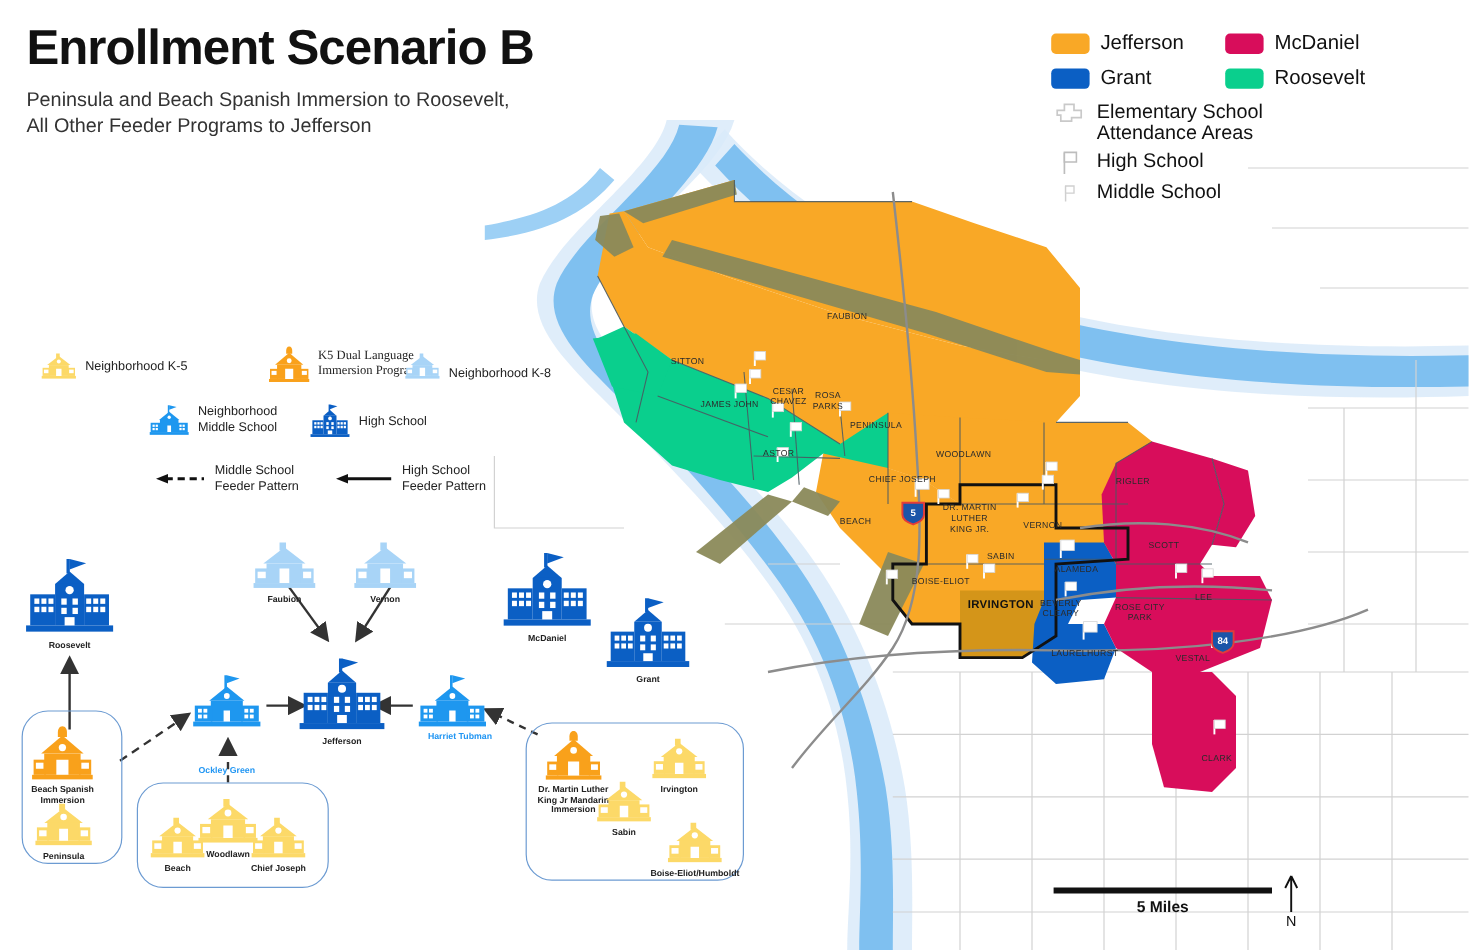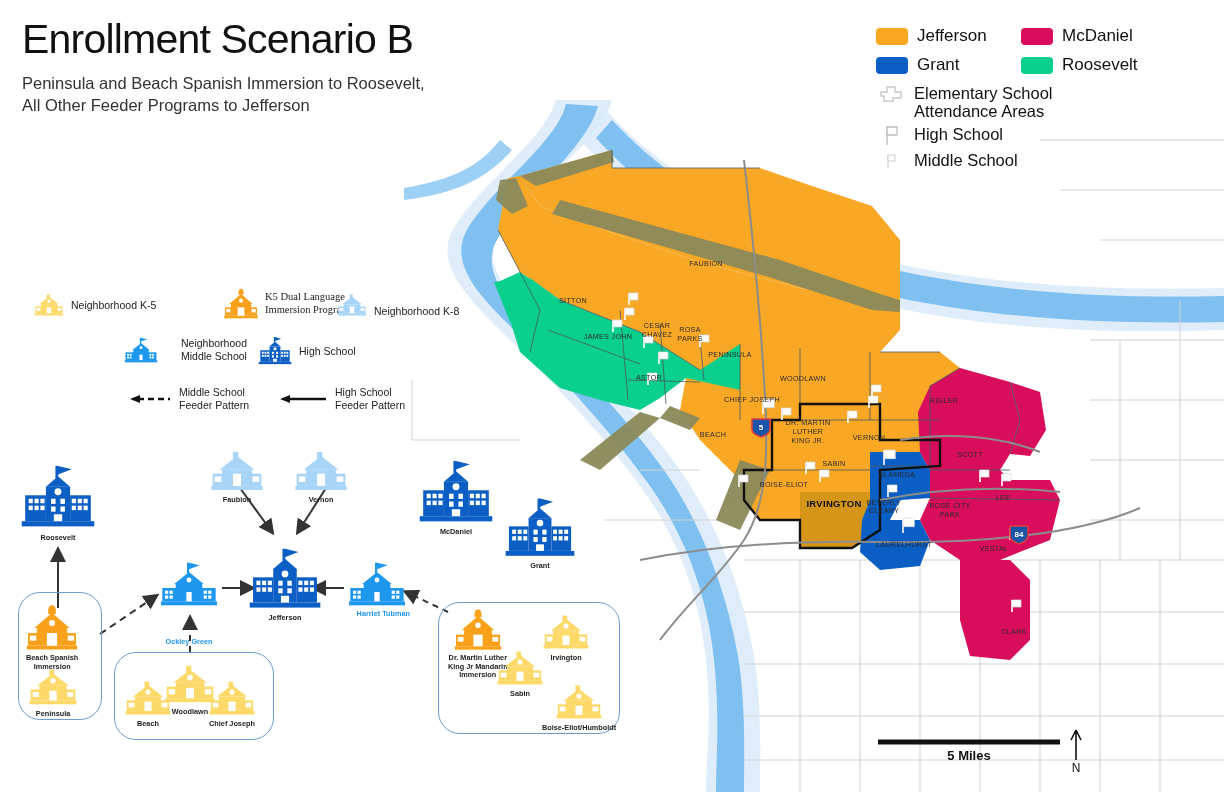--- a/index.html
+++ b/index.html
@@ -2,21 +2,21 @@
 <html><head>
 <meta charset="utf-8">
 <title>Enrollment Scenario B</title>
 <style>
   html,body{margin:0;padding:0;background:#ffffff;}
   body{width:1224px;height:792px;overflow:hidden;position:relative;
        font-family:"Liberation Sans","DejaVu Sans",sans-serif;color:#111;}
   #root{position:relative;width:1224px;height:792px;background:#fff;}
 
   
-  .title{position:absolute;left:22px;top:18px;font-size:41px;font-weight:normal;
+  .title{position:absolute;left:22px;top:18px;font-size:41px;font-weight:bold;
          letter-spacing:-0.8px;color:#111;line-height:1.05;white-space:nowrap;}
   .subtitle{position:absolute;left:22px;top:72px;font-size:16.5px;color:#333;
             line-height:1.35;white-space:pre-line;}
 
   
   #mapsvg{position:absolute;left:0;top:0;width:1224px;height:792px;}
 
   .maplabel{font-family:"Liberation Sans",sans-serif;font-size:7.2px;fill:#2b2b2b;
             text-anchor:middle;letter-spacing:0.3px;}
   .maplabel.big{font-size:9.5px;font-weight:bold;fill:#111;}
@@ -425,21 +425,21 @@
           <rect x="30" y="19" width="8" height="9" fill="#A8D4F7"></rect>
           <rect x="1" y="28" width="38" height="3" fill="#A8D4F7"></rect>
           <path d="M17,19 h6 v9 h-6 z" fill="#fff"></path>
           <rect x="3.5" y="21" width="5" height="4" fill="#fff"></rect>
           <rect x="31.5" y="21" width="5" height="4" fill="#fff"></rect>
         </svg>
       </span>
       <span class="ik-lbl">Neighborhood K-8</span>
     </div>
 
-    <div class="ik-item" style="left:94px;top:48px;gap:16px;">
+    <div class="ik-item" style="left:94px;top:48px;">
       <span>
         <svg class="svgicon" width="34" height="28" viewBox="0 0 44 36">
           <path d="M22,2 L30,4 L22,7 Z" fill="#1E97EF"></path>
           <path d="M21.3,2 L21.3,12" stroke="#1E97EF" stroke-width="1.6"></path>
           <path d="M22,9 L33,18 L11,18 Z" fill="#1E97EF"></path>
           <rect x="12" y="18" width="20" height="13" fill="#1E97EF"></rect>
           <rect x="2" y="21" width="11" height="10" fill="#1E97EF"></rect>
           <rect x="31" y="21" width="11" height="10" fill="#1E97EF"></rect>
           <rect x="1" y="31" width="42" height="3" fill="#1E97EF"></rect>
           <path d="M20,24 h4 v7 h-4 z" fill="#fff"></path>

